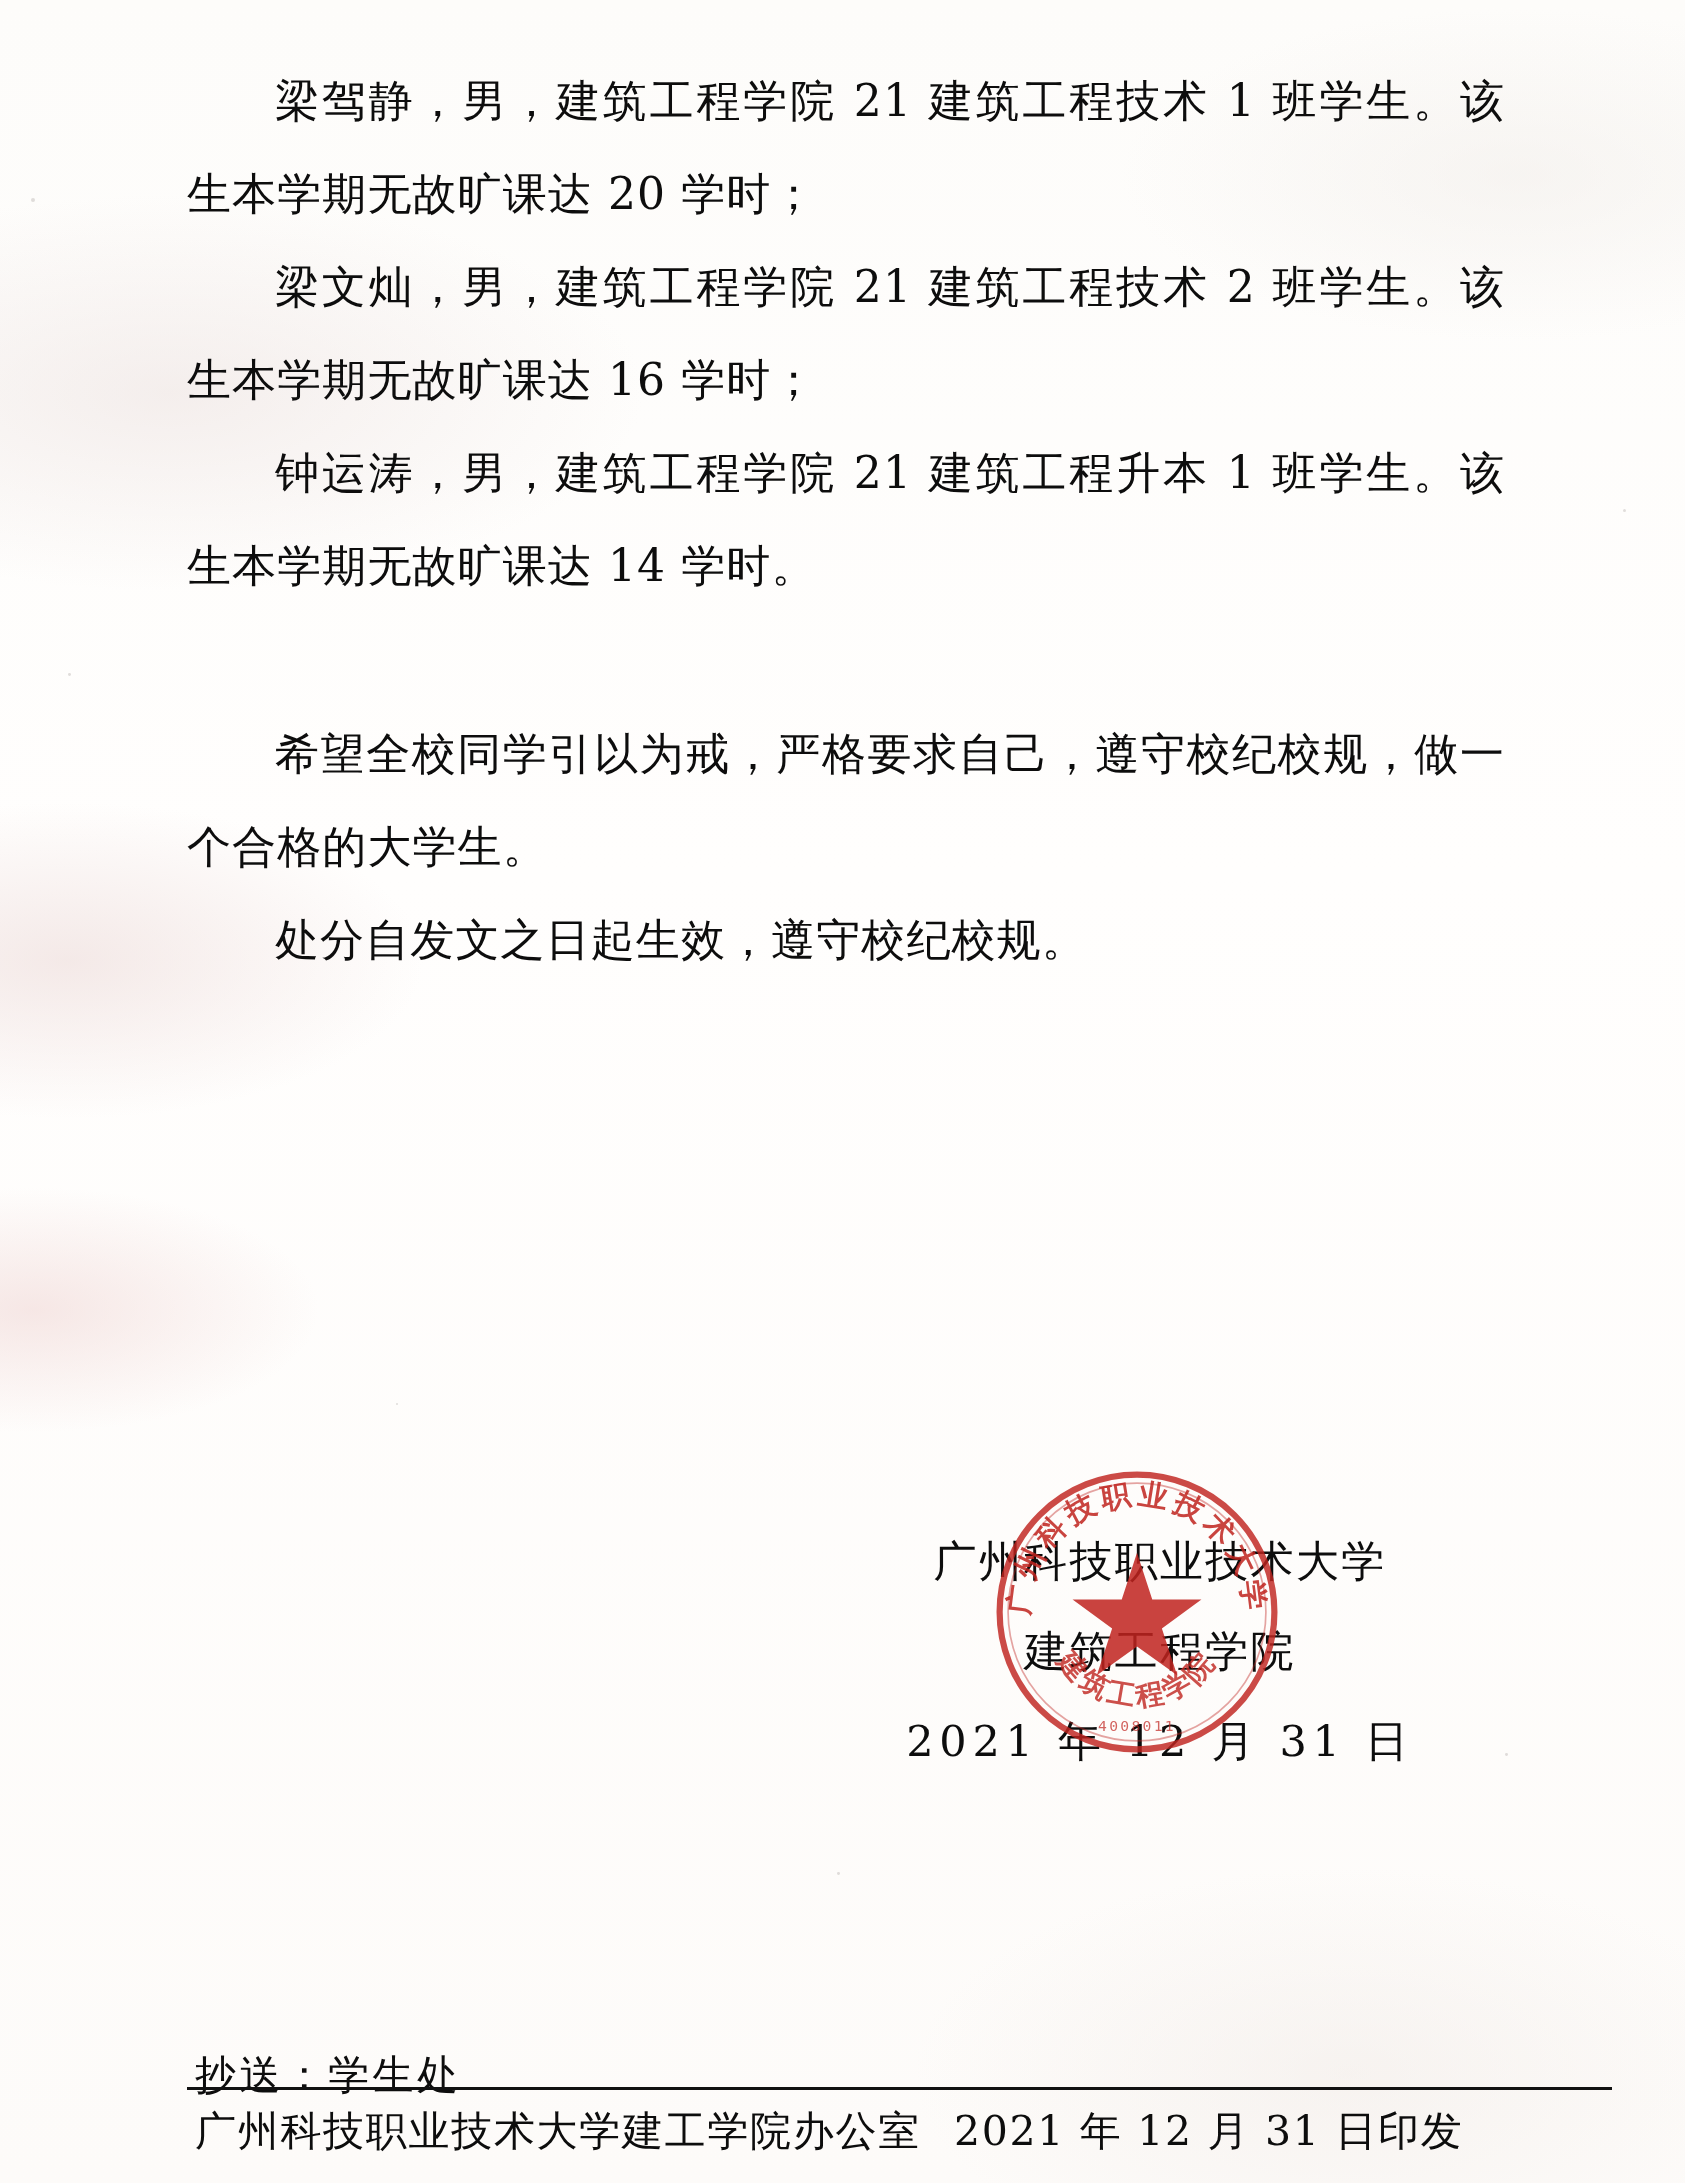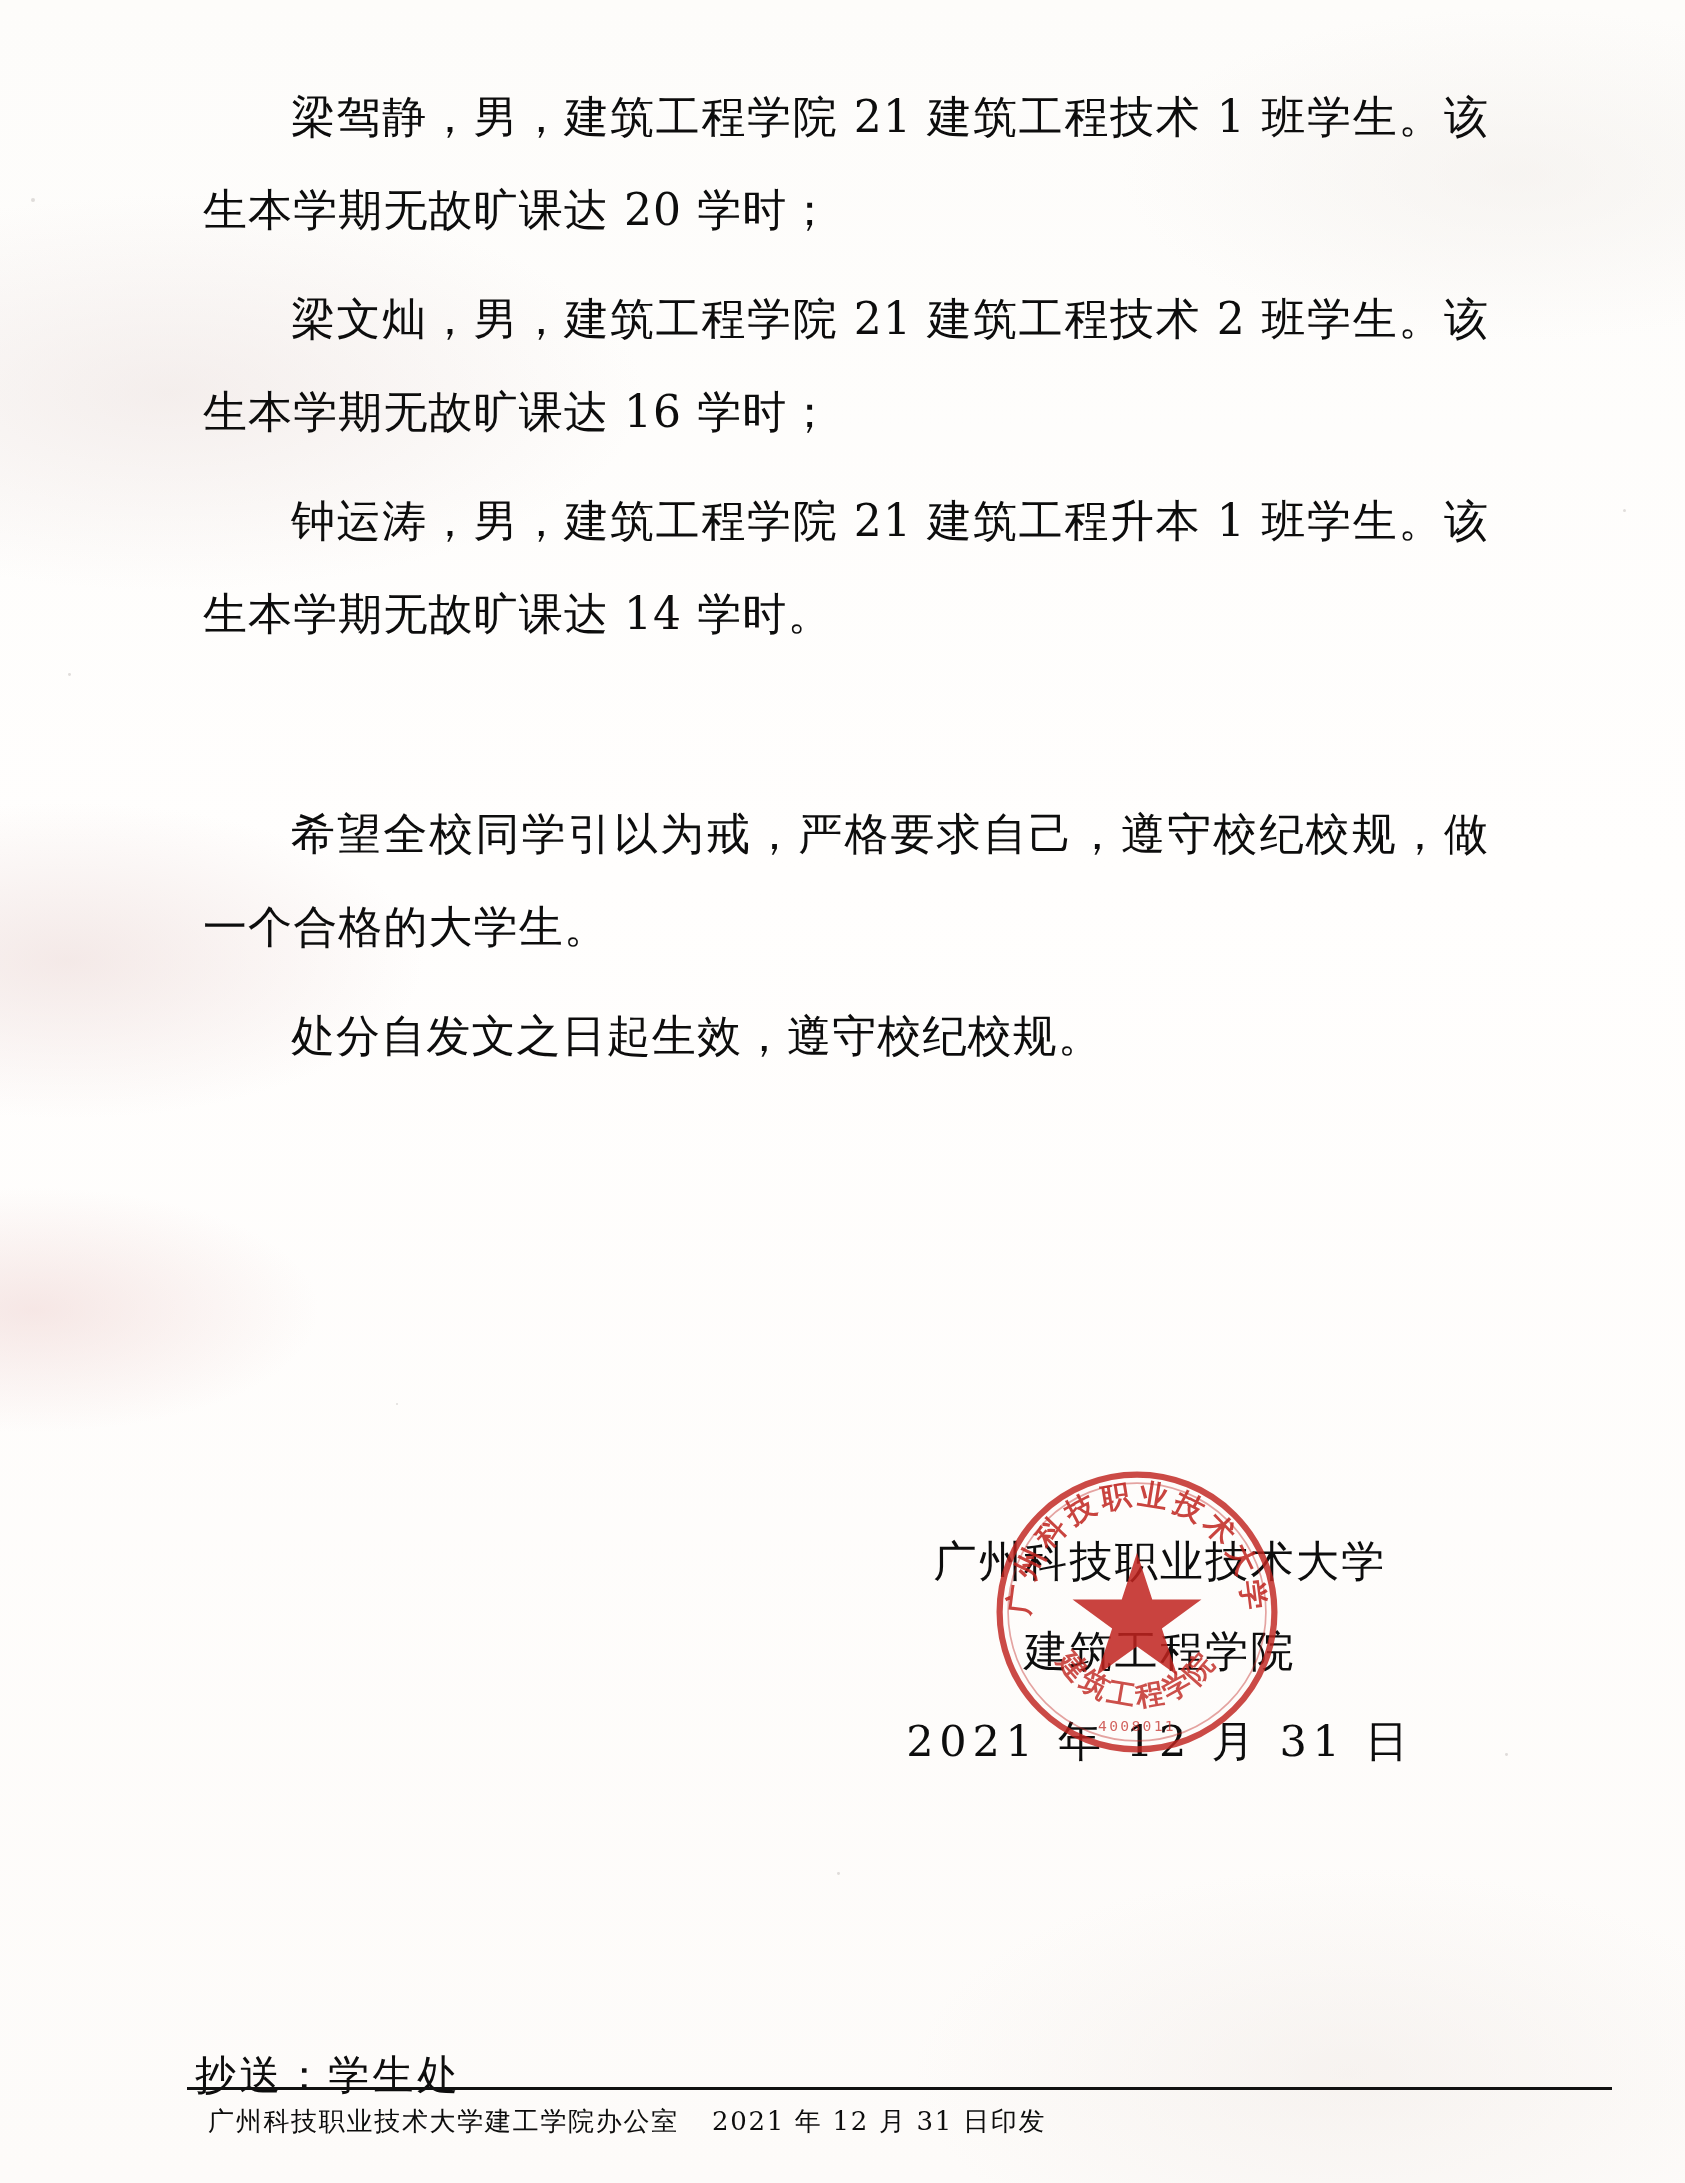--- a/index.html
+++ b/index.html
@@ -45,21 +45,21 @@
     left: 187px;
     top: 54px;
     width: 1318px;
     font-size: 44px;
     line-height: 93px;
     letter-spacing: 1.1px;
     text-align: justify;
     text-justify: inter-ideograph;
   }
   .para {
-    margin: 16px;
+    margin: 0;
     text-indent: 88px;
   }
   .gap-large { height: 95px; }
 
   
   .sign-block {
     position: absolute;
     right: 266px;
     top: 1516px;
     width: 520px;
@@ -94,23 +94,23 @@
   .rule {
     position: absolute;
     left: 187px;
     top: 2087px;
     width: 1425px;
     height: 2.8px;
     background: #111;
   }
   .footer-line {
     position: absolute;
-    left: 208px;
+    left: 195px;
     top: 2104px;
-    font-size: 26px;
+    font-size: 41px;
     letter-spacing: 1.7px;
     white-space: nowrap;
   }
   .footer-line .sep { display: inline-block; width: 33px; }
 </style>
 </head>
 <body>
 
 <div class="paper"></div>
 

